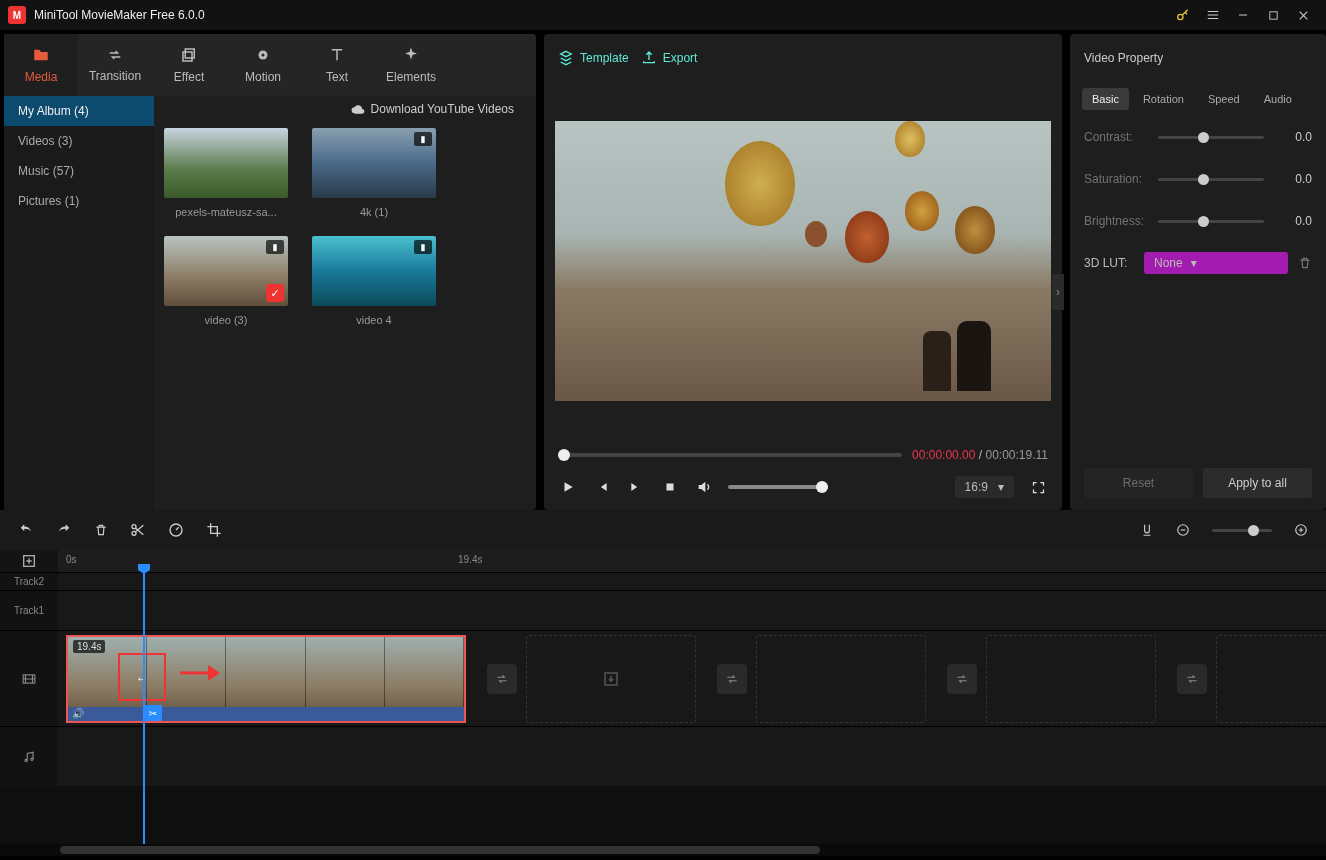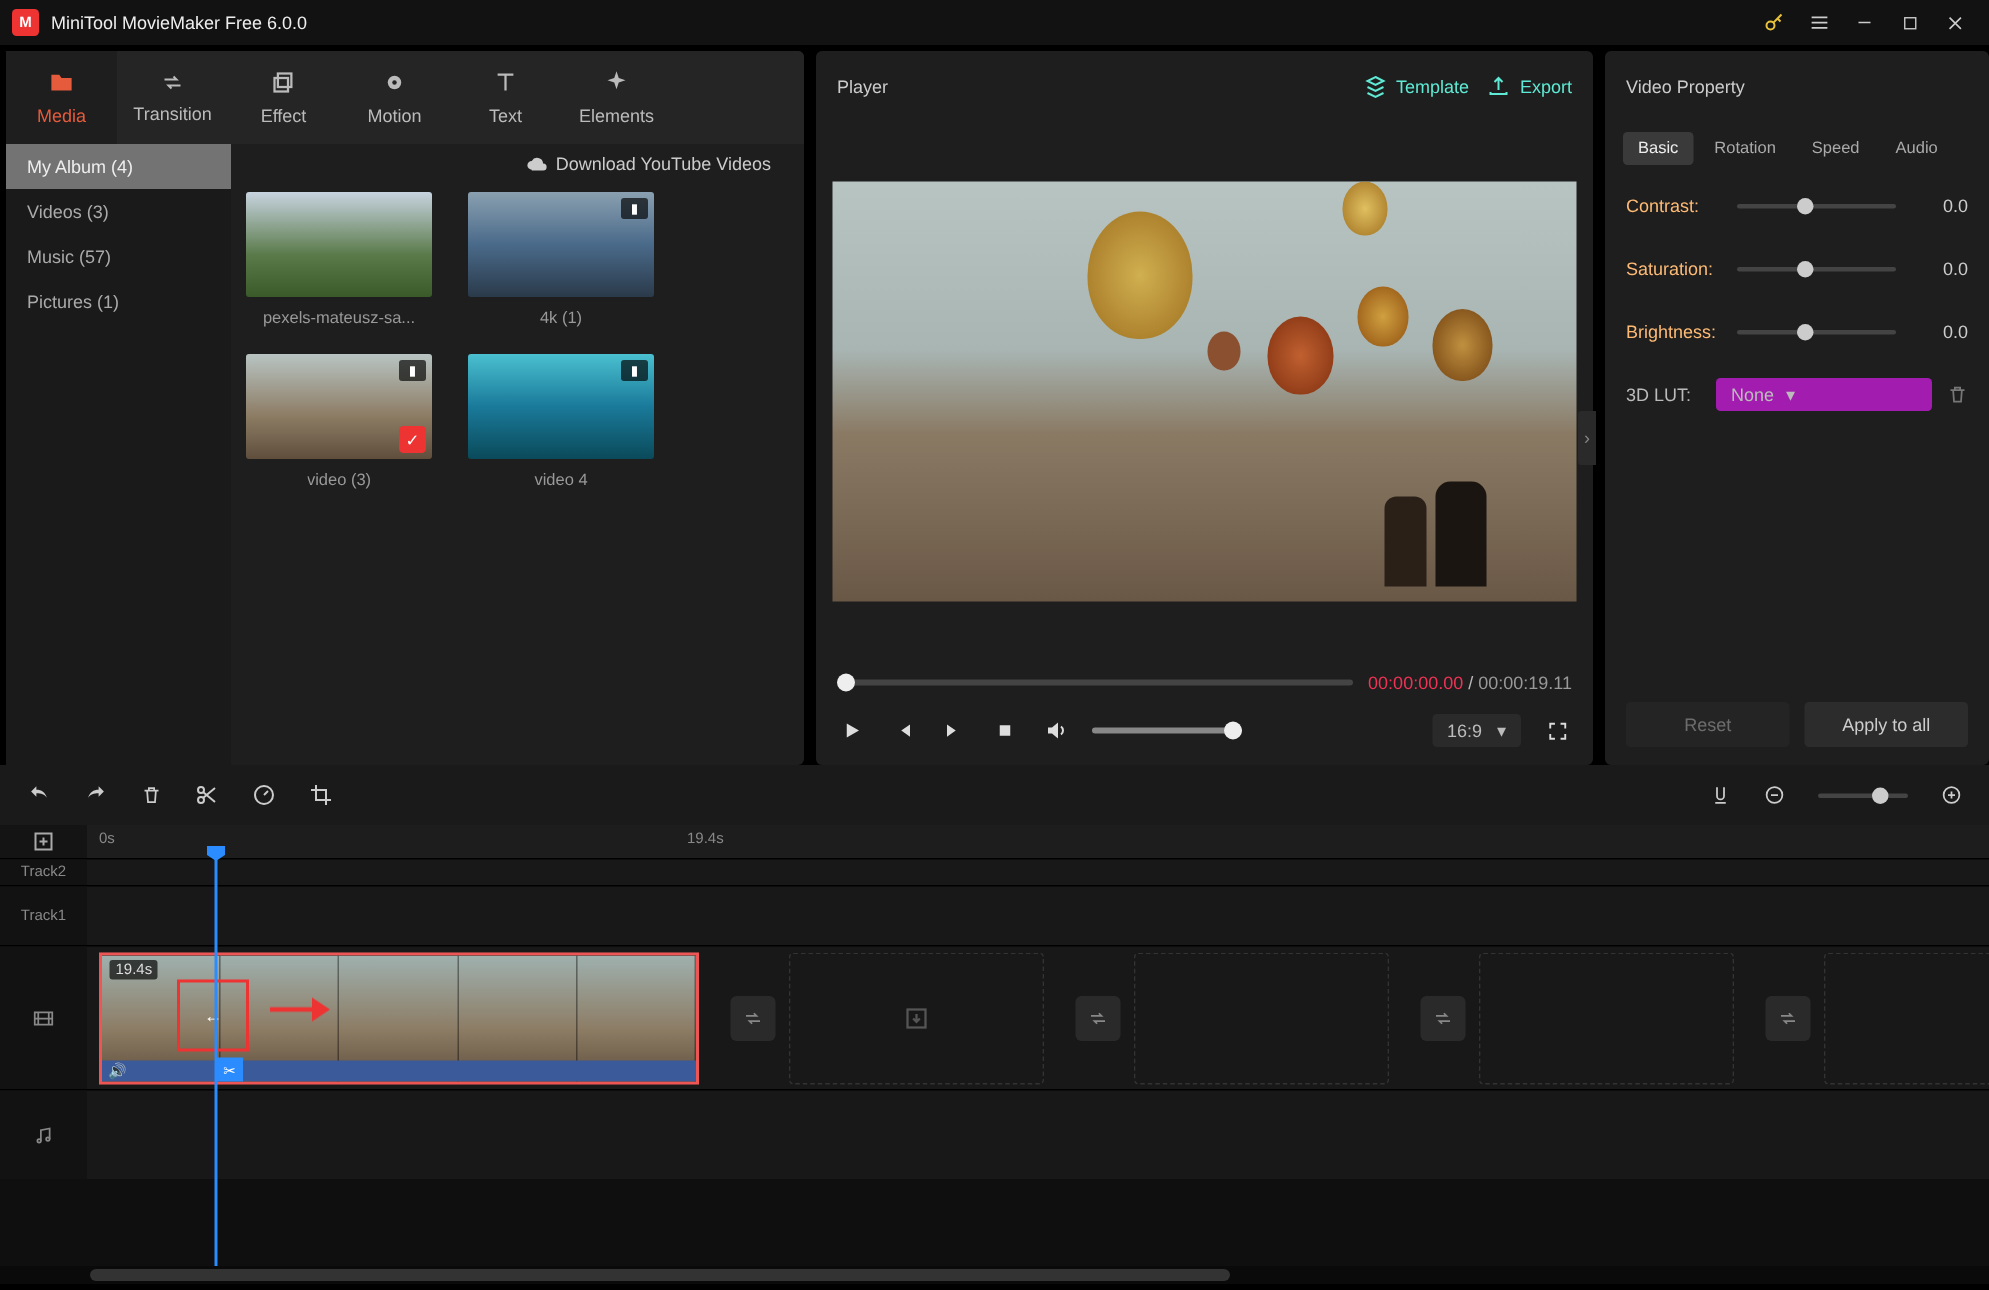--- a/index.html
+++ b/index.html
@@ -12,21 +12,21 @@
 .main { display: flex; height: 480px; gap: 8px; padding: 4px 0 0 4px; }
 .panel { background: #1e1e1e; border-radius: 4px; }
 .left { width: 532px; display:flex; flex-direction:column; }
 .ribbon { display: flex; background: #252525; height: 62px; border-radius:4px 4px 0 0; }
 .ribbon .tab { flex: 0 0 auto; width: 74px; display: flex; flex-direction: column; align-items: center; justify-content: center; gap: 6px; cursor: pointer; color: #bbb; }
 .ribbon .tab.active { color: #e55b3c; background: #1e1e1e; }
 .ribbon .tab .icn { font-size: 18px; }
 .mediabody { flex:1; display:flex; }
 .sidebar { width: 150px; background: #1a1a1a; padding-top: 0; }
 .sidebar .item { padding: 8px 14px; cursor: pointer; color: #aaa; }
-.sidebar .item.active { background: #737373; color: #eee; }
+.sidebar .item.active { background: #0c4a6e; color: #eee; }
 .ytbar { display:flex; align-items:center; justify-content:flex-end; padding:6px 12px; gap:6px; color:#ccc; cursor:pointer; }
 .grid { flex:1; padding: 0 10px 10px 10px; overflow:auto; }
 .gridinner { display:flex; flex-wrap:wrap; gap: 18px 24px; padding-top:6px; }
 .card { width: 124px; display:flex; flex-direction:column; align-items:center; gap:8px; }
 .thumb { width:124px; height:70px; background:#333; border-radius:2px; position:relative; display:flex; align-items:center; justify-content:center; overflow:hidden; }
 .thumb.dashed { border:1px dashed #555; background:transparent; }
 .thumb .vtag { position:absolute; top:4px; right:4px; width:18px; height:14px; background:#000a; border-radius:2px; display:flex; align-items:center; justify-content:center; color:#fff; font-size:9px; }
 .thumb .check { position:absolute; bottom:4px; right:4px; width:18px; height:18px; background:#e33; border-radius:3px; display:flex; align-items:center; justify-content:center; color:#fff; font-size:11px; }
 .card .lbl { color:#999; font-size:11px; max-width:124px; white-space:nowrap; overflow:hidden; text-overflow:ellipsis; }
 .center { flex:1; display:flex; flex-direction:column; position:relative; }
@@ -46,21 +46,21 @@
 .vol { width:100px; height:4px; background:#888; border-radius:2px; position:relative; }
 .vol .vdot { position:absolute; right:0; top:-4px; width:12px; height:12px; background:#eee; border-radius:50%; }
 .spacer { flex:1; }
 .ratio { background:#2a2a2a; padding:4px 10px; border-radius:3px; display:flex; align-items:center; gap:10px; cursor:pointer; }
 .right { width: 256px; display:flex; flex-direction:column; }
 .right .hdr { height:48px; display:flex; align-items:center; padding:0 14px; color:#ccc; }
 .proptabs { display:flex; gap:4px; padding:6px 12px; }
 .proptabs .pt { padding:5px 10px; border-radius:3px; cursor:pointer; color:#aaa; font-size:11px; }
 .proptabs .pt.active { background:#3a3a3a; color:#eee; }
 .sliderrow { display:flex; align-items:center; gap:10px; padding:14px 14px; }
-.sliderrow .sl { flex:0 0 64px; color:#fdba74; }
+.sliderrow .sl { flex:0 0 64px; color:#737373; }
 .sliderrow .track { flex:1; height:3px; background:#444; position:relative; border-radius:2px; }
 .sliderrow .knob { position:absolute; left:38%; top:-4px; width:11px; height:11px; background:#ccc; border-radius:50%; }
 .sliderrow .val { width:38px; text-align:right; color:#ccc; }
 .lutrow { display:flex; align-items:center; gap:10px; padding:10px 14px; }
 .lutsel { flex:1; background:#a21caf; padding:4px 10px; border-radius:3px; display:flex; align-items:center; justify-content:flex-start; gap:8px; cursor:pointer; }
 .propfoot { margin-top:auto; display:flex; gap:10px; padding:12px 14px; }
 .footbtn { flex:1; background:#2c2c2c; padding:8px 6px; text-align:center; border-radius:3px; cursor:pointer; color:#ccc; }
 .footbtn.disabled { opacity:.45; cursor:default; }
 .timeline { background:#0f0f0f; height: 346px; display:flex; flex-direction:column; position:relative; }
 .tltoolbar { height:40px; display:flex; align-items:center; gap:22px; padding:0 18px; background:#1a1a1a; }
@@ -222,21 +222,20 @@
             </div>
             <div class="lbl">video 4</div>
           </div>
         </div>
       </div>
     </div>
   </div>
 
   <div class="panel center">
     <div class="playerhdr">
-      <div class="ttl">Player</div>
       <div class="hdrbtn">
         <span>
             <svg width="16" height="16" viewBox="0 0 24 24" fill="none" stroke="currentColor" stroke-width="2">
               <path d="M12 2l8 4-8 4-8-4zM4 12l8 4 8-4M4 18l8 4 8-4"></path>
             </svg>
           </span>
         <span>Template</span>
       </div>
       <div class="hdrbtn">
         <span>

